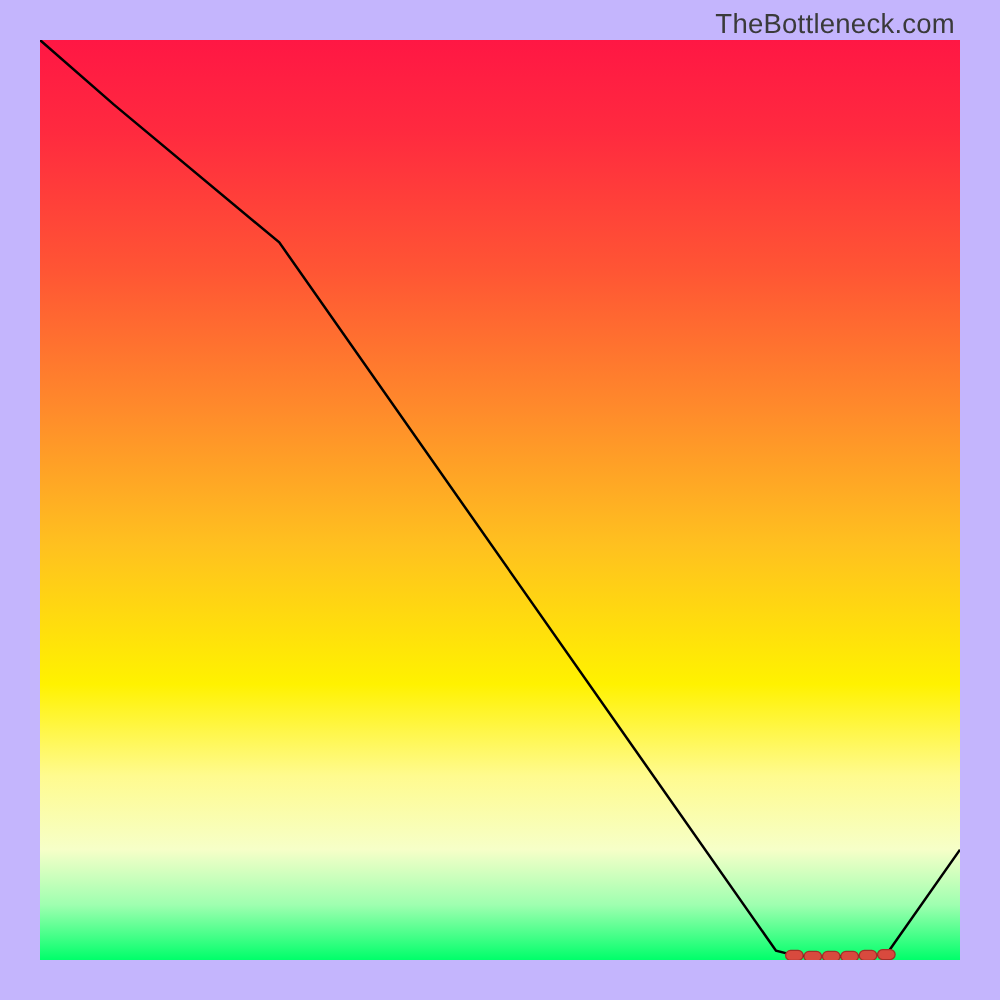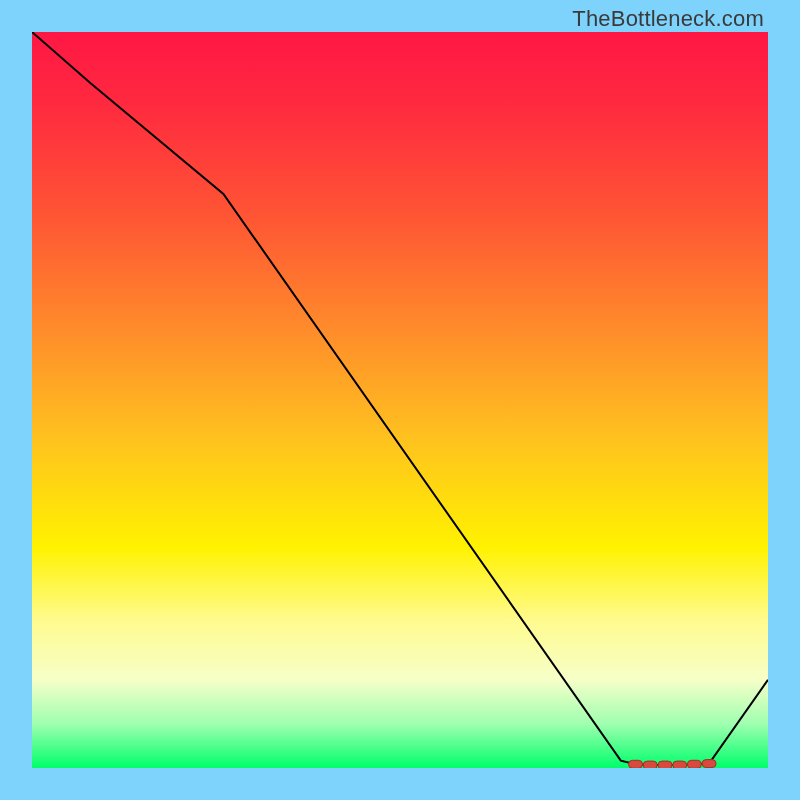--- a/index.html
+++ b/index.html
@@ -8,21 +8,21 @@
     width: 800px;
     height: 800px;
     background: #000;
     overflow: hidden;
     font-family: Arial, Helvetica, sans-serif;
   }
   .stage {
     position: relative;
     width: 800px;
     height: 800px;
-    background: #7dd3fc;
+    background: #c4b5fd;
   }
   .plot {
     position: absolute;
     left: 32px;
     top: 32px;
     width: 736px;
     height: 736px;
     
     background: linear-gradient(
       to bottom,

